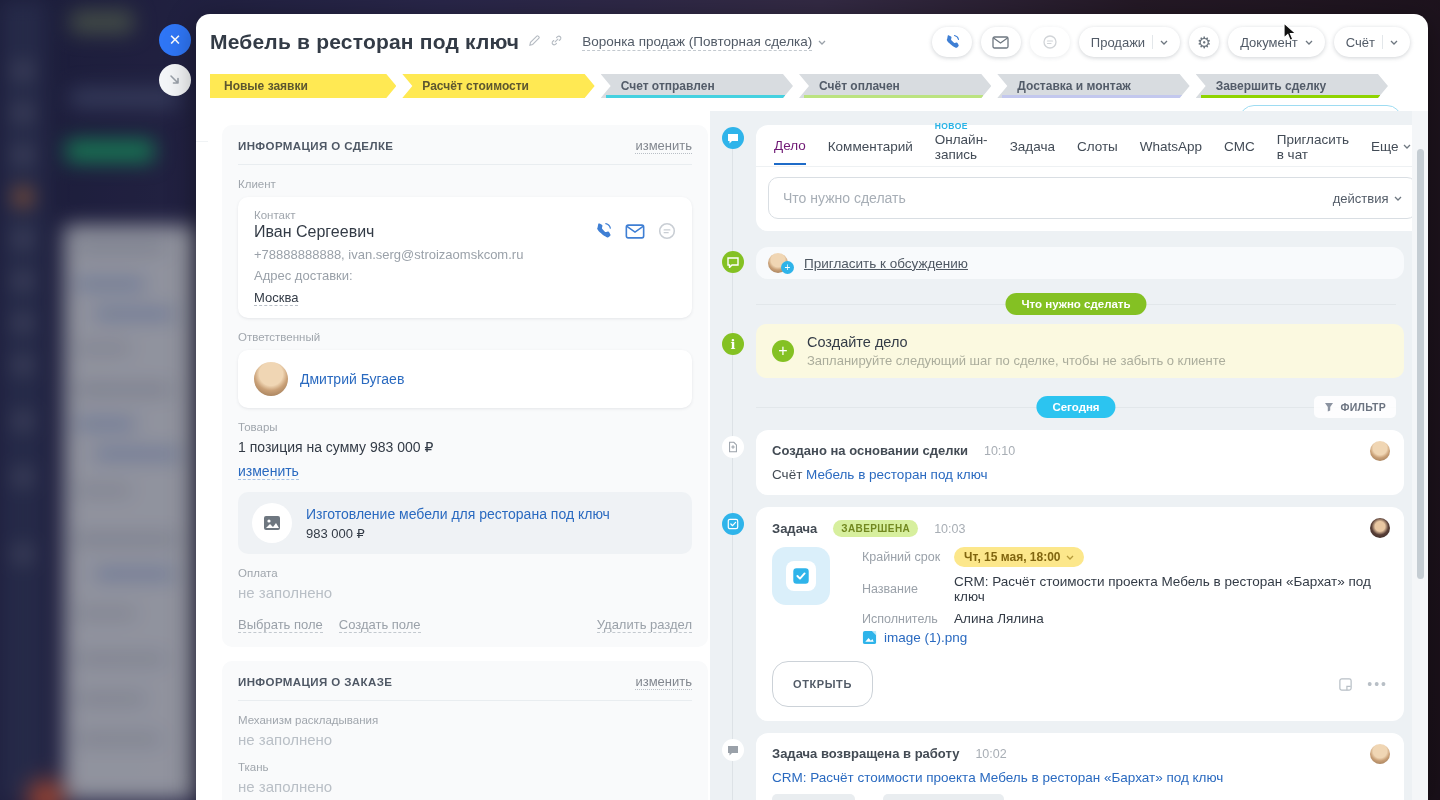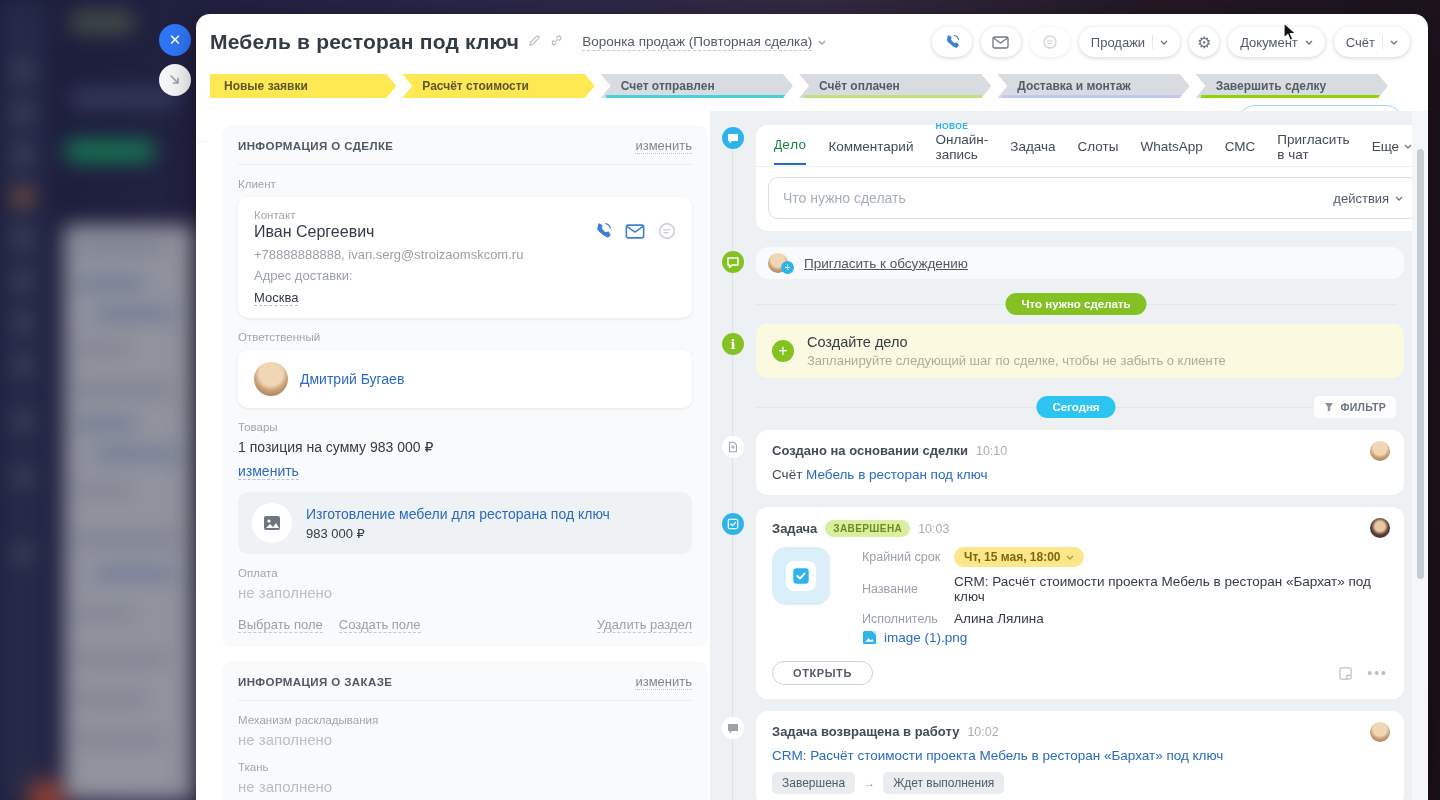--- a/index.html
+++ b/index.html
@@ -94,21 +94,21 @@
   .t-rail { width:46px; flex:none; display:flex; justify-content:center; }
   .t-ico { width:22px; height:22px; border-radius:50%; display:flex; align-items:center; justify-content:center; flex:none; z-index:2; margin-top:6px; }
   .t-ico.blue { background:#2fb4ea; }
   .t-ico.green { background:#84c123; }
   .t-ico.white { background:#fff; color:#9aa1a9; }
   .t-card { flex:1; background:#fff; border-radius:12px; position:relative; }
 
   .composer-card { flex:1; background:#fff; border-radius:12px; }
   .tl-tabs { display:flex; align-items:center; gap:22px; padding:0 18px; height:42px; border-bottom:1px solid #eef1f3; }
   .ttab { font-size:13.5px; color:#424b56; cursor:pointer; position:relative; padding:12px 0 10px; }
-  .ttab.active { color:#15803d; border-bottom:2px solid #1e6bc8;font-family:Liberation Mono, monospace; }
+  .ttab.active { color:#701a75; border-bottom:2px solid #1e6bc8; }
   .ttab .new-badge { position:absolute; top:1px; left:0; font-size:8.5px; font-weight:700; color:#29b3e6; letter-spacing:.4px; }
   .ttab.more { display:flex; align-items:center; gap:5px; }
   .composer-input { margin:10px 12px 12px; height:42px; border:1px solid #d9dee3; border-radius:10px; display:flex; align-items:center; padding:0 14px; gap:10px; }
   .composer-input input { flex:1; border:none; outline:none; font-size:14px; color:#333; background:transparent; font-family:inherit; }
   .composer-input input::placeholder { color:#a7aeb6; }
   .composer-actions { display:flex; align-items:center; gap:6px; font-size:13px; color:#525b67; white-space:nowrap; cursor:pointer; }
 
   .invite-bar { flex:1; background:#f8fafc; border-radius:12px; height:32px; display:flex; align-items:center; gap:10px; padding:0 12px; }
   .invite-txt { font-size:13.5px; color:#4f5863;text-decoration:underline; }
   .plus-badge { width:13px; height:13px; border-radius:50%; background:#2fb4ea; color:#fff; font-size:10px; line-height:13px; text-align:center; margin-left:-7px; margin-top:8px; }
@@ -118,39 +118,39 @@
   .c-pill { position:absolute; left:50%; transform:translateX(-50%); top:0; height:22px; line-height:22px; padding:0 16px; border-radius:12px; font-size:11.5px; font-weight:700; color:#fff; z-index:1; white-space:nowrap; }
   .c-pill.green { background:#84c123; }
   .c-pill.blue { background:#2cc4f0; }
   .filter-btn { position:absolute; right:0; top:0; height:22px; display:flex; align-items:center; gap:6px; background:rgba(255,255,255,.85); border-radius:5px; padding:0 10px; font-size:10.5px; font-weight:700; color:#6b7380; letter-spacing:.3px; cursor:pointer; z-index:1; }
 
   .hint-card { flex:1; background:#fbf9e0; border-radius:10px; padding:10px 16px; display:flex; gap:13px; align-items:center; }
   .hint-plus { width:22px; height:22px; border-radius:50%; background:#84c123; color:#fff; font-size:16px; line-height:21px; text-align:center; flex:none; }
   .hint-title { font-size:14.5px; color:#333b46; }
   .hint-sub { font-size:13px; color:#abad9c; margin-top:3px; }
 
-  .e-head { display:flex; align-items:center; gap:8px; padding:13px 16px 0; }
+  .e-head { display:flex; align-items:center; gap:16px; padding:13px 16px 0; }
   .e-title { font-size:13px; font-weight:700; color:#434b54; }
   .e-time { font-size:12.5px; color:#a8aeb5; }
   .e-avatar { position:absolute; right:14px; top:11px; }
   .e-body { padding:9px 16px 13px; font-size:13.5px; color:#434b54; }
   .e-body .link { font-size:13.5px; }
   .badge-done { background:#d7ef9e; color:#72881f; font-size:10px; font-weight:700; letter-spacing:.4px; padding:3px 8px; border-radius:9px; }
 
   .task-body { display:flex; gap:32px; padding:10px 16px 0; }
   .task-bigico { width:58px; height:58px; border-radius:14px; background:#daeffa; display:flex; align-items:center; justify-content:center; flex:none; }
   .task-bigico .inner { width:30px; height:30px; border-radius:8px; background:#fff; display:flex; align-items:center; justify-content:center; }
   .task-rows { flex:1; }
   .task-row { display:flex; align-items:center; margin-bottom:7px; }
   .task-lb { width:92px; flex:none; font-size:12.5px; color:#9aa1a9; }
   .task-val { font-size:13.5px; color:#333b46; }
   .date-pill { background:#fce78b; border-radius:12px; padding:3px 10px; font-size:12px; font-weight:700; color:#80650f; display:flex; align-items:center; gap:5px; cursor:pointer; }
   .attach-row { display:flex; align-items:center; gap:7px; margin-top:3px; }
   .task-foot { display:flex; align-items:center; justify-content:space-between; padding:16px 16px 14px; }
-  .open-btn { height:24px; border:1px solid #ccd2d8; border-radius:16px; background:#fff; padding:0 20px; font-size:11px; font-weight:700; letter-spacing:.6px; color:#525b67; cursor:pointer; font-family:inherit; }
+  .open-btn { height:46px; border:1px solid #ccd2d8; border-radius:16px; background:#fff; padding:0 20px; font-size:11px; font-weight:700; letter-spacing:.6px; color:#525b67; cursor:pointer; font-family:inherit; }
   .foot-ics { display:flex; align-items:center; gap:14px; color:#b8bfc6; }
   .dots { font-size:14px; letter-spacing:2px; color:#b8bfc6; }
 
   .status-pills { display:flex; align-items:center; gap:8px; margin-top:9px; }
   .st-pill { background:#e9edf0; border-radius:5px; padding:4px 10px; font-size:12px; color:#525b67; }
   .st-arrow { color:#9aa1a9; font-size:12px; }
 
   
   .cursor { position:absolute; left:1283px; top:22px; z-index:50; }
 </style>

